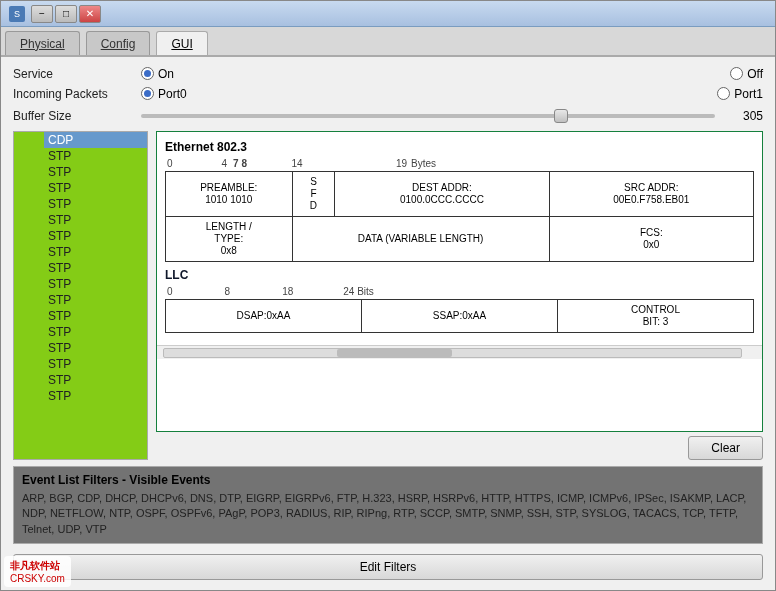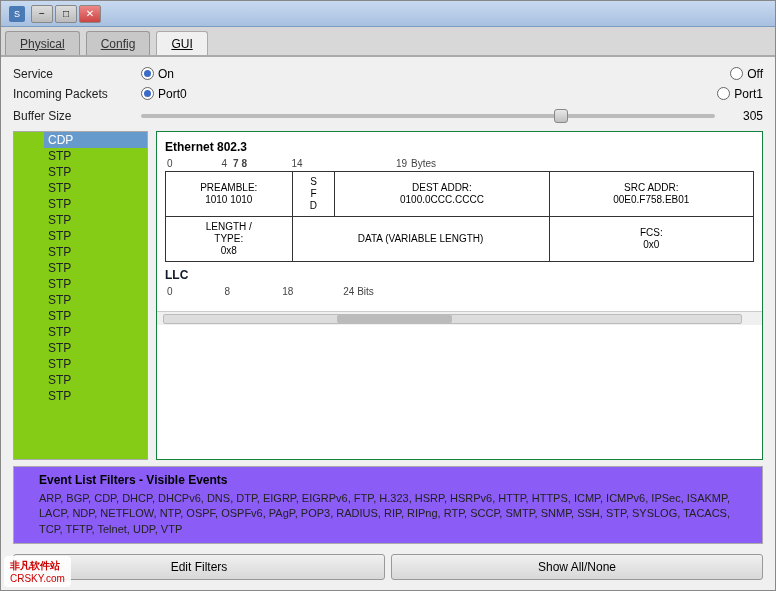--- a/index.html
+++ b/index.html
@@ -242,23 +242,23 @@
     }
     .clear-btn {
       padding: 4px 22px;
       background: linear-gradient(to bottom, #f0f0f0, #d8d8d8);
       border: 1px solid #999;
       border-radius: 3px;
       cursor: pointer;
       font-size: 12px;
     }
     .event-filter-section {
-      background: #8b5cf6;
+      background: #737373;
       border: 1px solid #aaa;
-      padding: 6px 25px;
+      padding: 6px 8px;
     }
     .event-filter-title {
       font-size: 12px;
       font-weight: bold;
       margin-bottom: 4px;
     }
     .event-filter-text {
       font-size: 11px;
       color: #222;
       line-height: 1.4;
@@ -400,40 +400,51 @@
             </tbody>
               </table>
 
             <div class="section-title">LLC</div>
             <div style="display:flex; font-size:10px; color:#444; margin-bottom:2px; padding-left:2px;">
               <span>0</span>
               <span style="margin-left:52px;">8</span>
               <span style="margin-left:52px;">18</span>
               <span style="margin-left:50px;">24&nbsp;Bits</span>
             </div>
+            <table class="frame-table">
+              <tbody>
+                  <tr>
+                <td style="width:80px;">DSAP:0xAA</td>
+                <td style="width:80px;">SSAP:0xAA</td>
+                <td style="width:80px;">CONTROL<br>BIT: 3</td>
+              </tr>
+            </tbody>
+              </table>
           </div>
 
           <div style="height:14px; background:#f0f0f0; border-top:1px solid #ccc; position:relative; margin-top:4px;">
             <div style="position:absolute;left:6px;top:2px;right:20px;height:10px;background:#ddd;border:1px solid #bbb;border-radius:2px;">
               <div style="position:absolute;left:30%;width:20%;height:100%;background:#bbb;border-radius:2px;"></div>
             </div>
           </div>
         </div>
 
+        <div class="clear-btn-row">
+          <button class="clear-btn">Clear</button>
+        </div>
       </div>
     </div>
 
     <div class="event-filter-section">
       <div class="event-filter-title">Event List Filters - Visible Events</div>
       <div class="event-filter-text">ARP, BGP, CDP, DHCP, DHCPv6, DNS, DTP, EIGRP, EIGRPv6, FTP, H.323, HSRP, HSRPv6, HTTP, HTTPS, ICMP, ICMPv6, IPSec, ISAKMP, LACP, NDP, NETFLOW, NTP, OSPF, OSPFv6, PAgP, POP3, RADIUS, RIP, RIPng, RTP, SCCP, SMTP, SNMP, SSH, STP, SYSLOG, TACACS, TCP, TFTP, Telnet, UDP, VTP</div>
     </div>
 
     <div class="bottom-buttons">
       <button class="bottom-btn">Edit Filters</button>
-      <button class="bottom-btn">Show All/None</button>
     </div>
   </div>
 
   <div style="position:absolute;bottom:4px;left:4px;background:rgba(255,255,255,0.85);border-radius:4px;padding:3px 6px;z-index:100;">
     <div style="color:#c00;font-size:10px;font-weight:bold;">非凡软件站</div>
     <div style="color:#c00;font-size:10px;">CRSKY.com</div>
   </div>
 </div>
 
 </body></html>

